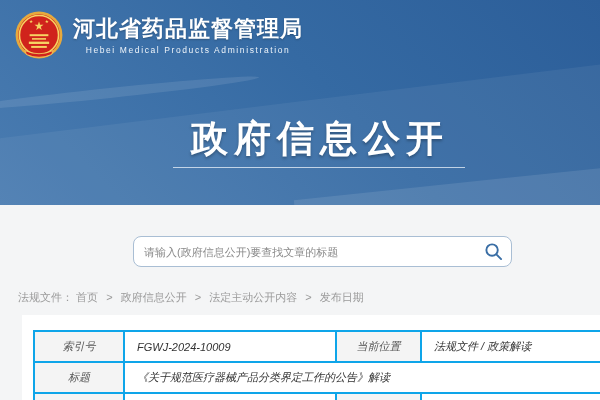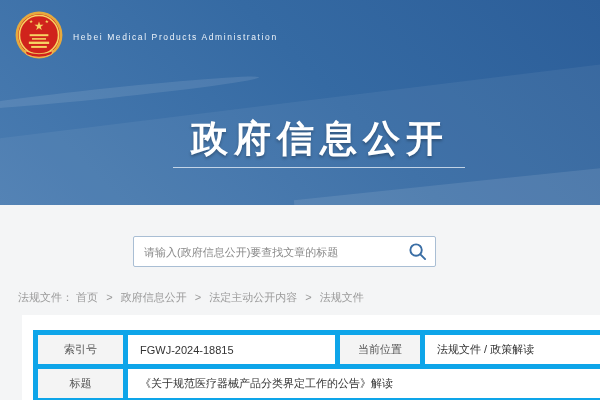--- a/index.html
+++ b/index.html
@@ -17,36 +17,36 @@
   }
   .wave{position:absolute;pointer-events:none;}
   .wave1{left:-80px;top:100px;width:800px;height:300px;background:rgba(255,255,255,0.06);transform:rotate(-7deg);}
   .wave2{left:300px;top:178px;width:420px;height:140px;background:rgba(255,255,255,0.10);transform:rotate(-6deg);}
   .wave3{left:-40px;top:88px;width:300px;height:10px;background:rgba(255,255,255,0.10);transform:rotate(-6deg);border-radius:50%;}
 
   .brand{position:absolute;left:14px;top:10px;display:flex;align-items:center;cursor:pointer;}
   .emblem{width:50px;height:50px;flex:0 0 auto;}
   .brand-text{margin-left:9px;color:#ffffff;}
   .brand-zh{font-size:22px;font-weight:bold;letter-spacing:1px;line-height:26px;text-shadow:0 1px 2px rgba(0,0,0,0.25);}
-  .brand-en{font-size:8.5px;letter-spacing:1.6px;margin-top:3px;color:#eef4fa;}
+  .brand-en{font-size:8.5px;letter-spacing:1.6px;margin-top:3px;color:#eef4fa;text-align:center;}
 
   .banner-title{
     position:absolute;top:114px;left:0;width:640px;text-align:center;
     color:#ffffff;font-size:37px;font-weight:bold;letter-spacing:6px;
     text-shadow:0 2px 3px rgba(0,0,0,0.28);
   }
   .banner-underline{
     position:absolute;left:173px;top:167px;width:292px;height:1px;
     background:rgba(225,235,245,0.8);
   }
 
   
   .searchbox{
-    position:absolute;left:133px;top:236px;width:303px;height:31px;
-    background:#ffffff;border:1px solid #a9bed4;border-radius:2px;
+    position:absolute;left:133px;top:236px;width:379px;height:31px;
+    background:#ffffff;border:1px solid #a9bed4;border-radius:8px;
     display:flex;align-items:center;box-sizing:border-box;
   }
   .search-input{
     flex:1;border:none;outline:none;background:transparent;
     font-size:11px;color:#333;padding:0 8px 0 10px;
     font-family:"Liberation Sans","DejaVu Sans",sans-serif;
   }
   .search-input::placeholder{color:#8a8a8a;}
   .search-icon{width:19px;height:19px;margin-right:8px;cursor:pointer;flex:0 0 auto;}
 
@@ -59,21 +59,21 @@
 
   .card{
     position:absolute;left:22px;top:315px;width:600px;height:120px;
     background:#ffffff;
   }
   .info-table{
     margin:15px 0 0 11px;border-collapse:collapse;table-layout:fixed;
     width:585px;font-size:11px;
   }
   .info-table td{
-    border:5px solid #0ea5e9;height:27px;overflow:hidden;white-space:nowrap;
+    border:2px solid #0ea5e9;height:27px;overflow:hidden;white-space:nowrap;font-style:italic;
   }
   .info-table td.lbl{
     background:#f4f4f4;text-align:center;color:#555555;
   }
   .info-table td.val{
     background:#ffffff;color:#333333;padding-left:12px;
   }
 </style>
 </head>
 <body>
@@ -93,20 +93,21 @@
         <text x="32" y="25" font-size="15" fill="#f6d463" text-anchor="middle">★</text>
         <text x="22" y="17" font-size="6" fill="#f6d463" text-anchor="middle">★</text>
         <text x="42" y="17" font-size="6" fill="#f6d463" text-anchor="middle">★</text>
         <rect x="20" y="31" width="24" height="2.5" fill="#f6d463"></rect>
         <rect x="23" y="36" width="18" height="2" fill="#f6d463"></rect>
         <rect x="19" y="40.5" width="26" height="3" fill="#f6d463"></rect>
         <rect x="22" y="46" width="20" height="2.5" fill="#f6d463"></rect>
         <path d="M14 52 Q32 60 50 52 L48 57 Q32 64 16 57 Z" fill="#d0231c" stroke="#f6d463" stroke-width="1"></path>
       </svg>
       <div class="brand-text">
+        <div class="brand-zh">河北省药品监督管理局</div>
         <div class="brand-en">Hebei Medical Products Administration</div>
       </div>
     </div>
 
     <div class="banner-title">政府信息公开</div>
     <div class="banner-underline"></div>
   </div>
 
   <div class="searchbox">
     <input class="search-input" type="text" placeholder="请输入(政府信息公开)要查找文章的标题" style="">
@@ -117,35 +118,35 @@
   </div>
 
   <div class="breadcrumb">
     <span>法规文件：</span>
     <a>首页</a>
     <span class="sep">&gt;</span>
     <a>政府信息公开</a>
     <span class="sep">&gt;</span>
     <a>法定主动公开内容</a>
     <span class="sep">&gt;</span>
-    <a>法规文件</a>
+    <a>发布日期</a>
   </div>
 
   <div class="card">
     <table class="info-table">
       <colgroup>
           <col style="width:90px">
           <col style="width:212px">
           <col style="width:85px">
           <col>
         </colgroup>
       <tbody>
           <tr>
         <td class="lbl">索引号</td>
-        <td class="val">FGWJ-2024-18815</td>
+        <td class="val">FGWJ-2024-10009</td>
         <td class="lbl">当前位置</td>
         <td class="val">法规文件 / 政策解读</td>
       </tr>
       <tr>
         <td class="lbl">标题</td>
         <td class="val" colspan="3">《关于规范医疗器械产品分类界定工作的公告》解读</td>
       </tr>
       <tr>
         <td class="lbl">发文部门</td>
         <td class="val"></td>

